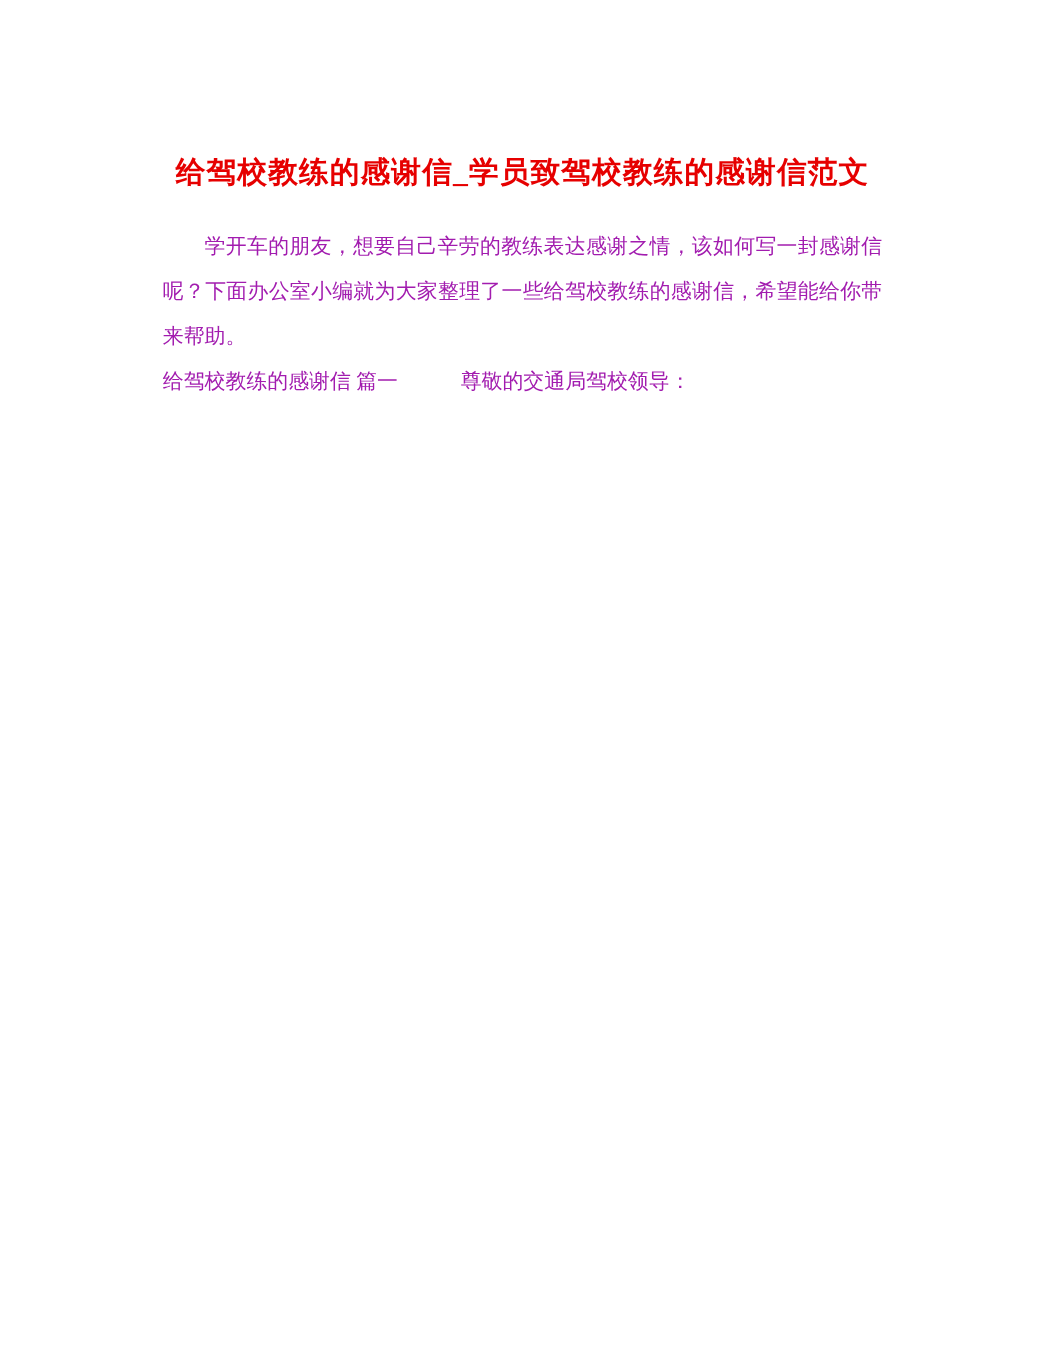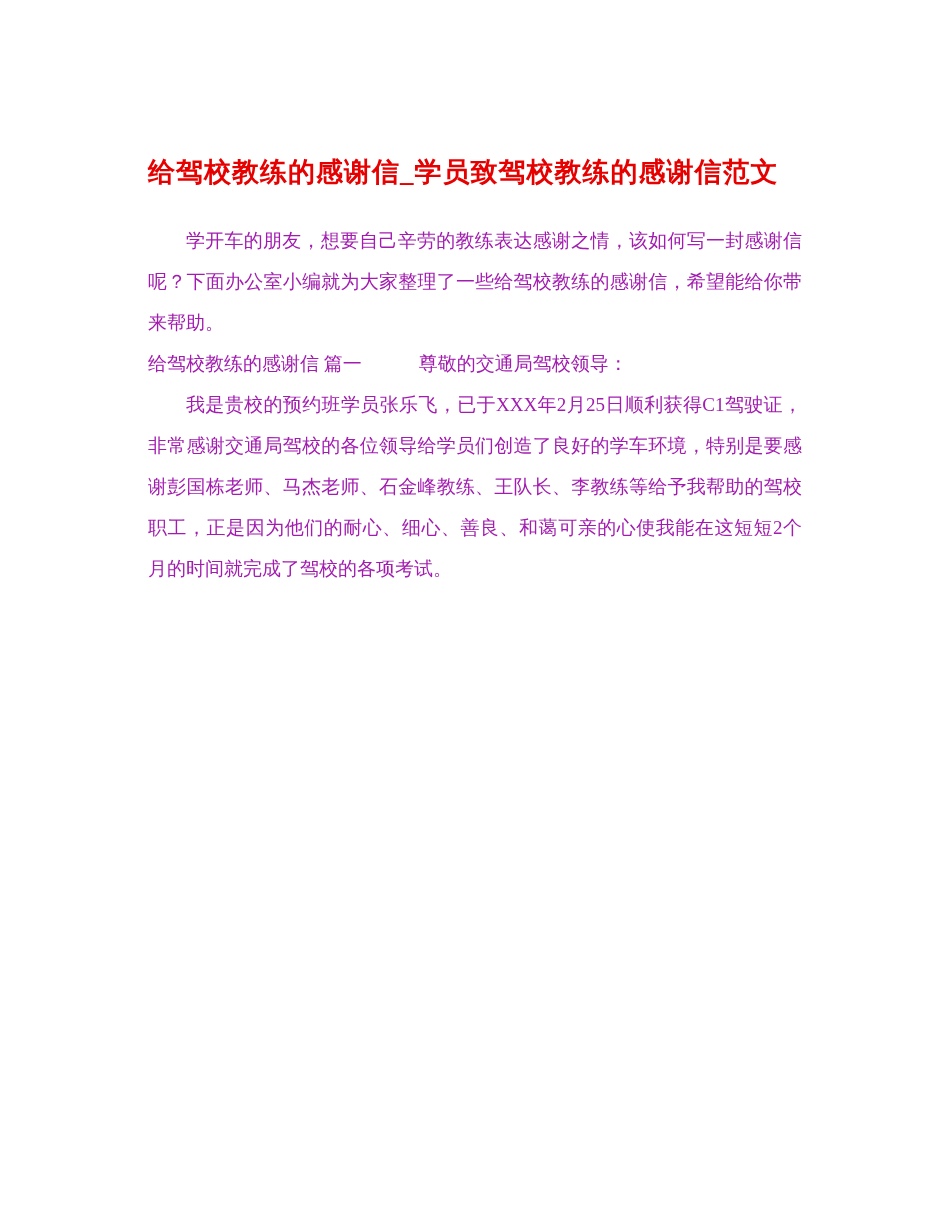--- a/index.html
+++ b/index.html
@@ -15,26 +15,26 @@
       color: #000000;
     }
     .page {
       box-sizing: border-box;
       width: 950px;
       height: 1230px;
       padding: 138px 148px 0 148px;
       background: #ffffff;
     }
     .doc-title {
-      margin: 16px 0 30px 0;
+      margin: 0 0 30px 0;
       font-size: 27px;
       font-weight: bold;
       color: #e60000;
       line-height: 1.35;
-      text-align: left;
+      text-align: center;
       letter-spacing: 1px;
     }
     .para {
       margin: 0;
       font-size: 19px;
       line-height: 41px;
       text-align: justify;
       word-break: break-all;
       color: #a21caf;
     }
@@ -46,16 +46,15 @@
 <body>
 
 <div class="page">
   <h1 class="doc-title">给驾校教练的感谢信_学员致驾校教练的感谢信范文</h1>
 
   <p class="para indent">学开车的朋友，想要自己辛劳的教练表达感谢之情，该如何写一封感谢信呢？下面办公室小编就为大家整理了一些给驾校教练的感谢信，希望能给你带来帮助。</p>
 
   <p class="para">给驾校教练的感谢信 篇一　　　尊敬的交通局驾校领导：</p>
 
 
-  <p class="para indent">我是贵校的预约班学员张乐飞，已于XXX年2月25日顺利获得C1驾驶证，非常感谢交通局驾校的各位领导给学员们创造了良好的学车环境，特别是要感谢彭国栋老师、马杰老师、石金峰教练、王队长、李教练等给予我帮助的驾校职工，正是因为他们的耐心、细心、善良、和蔼可亲的心使我能在这短短2个月的时间就完成了驾校的各项考试。</p>
 
 
 </div>
 
 </body></html>

